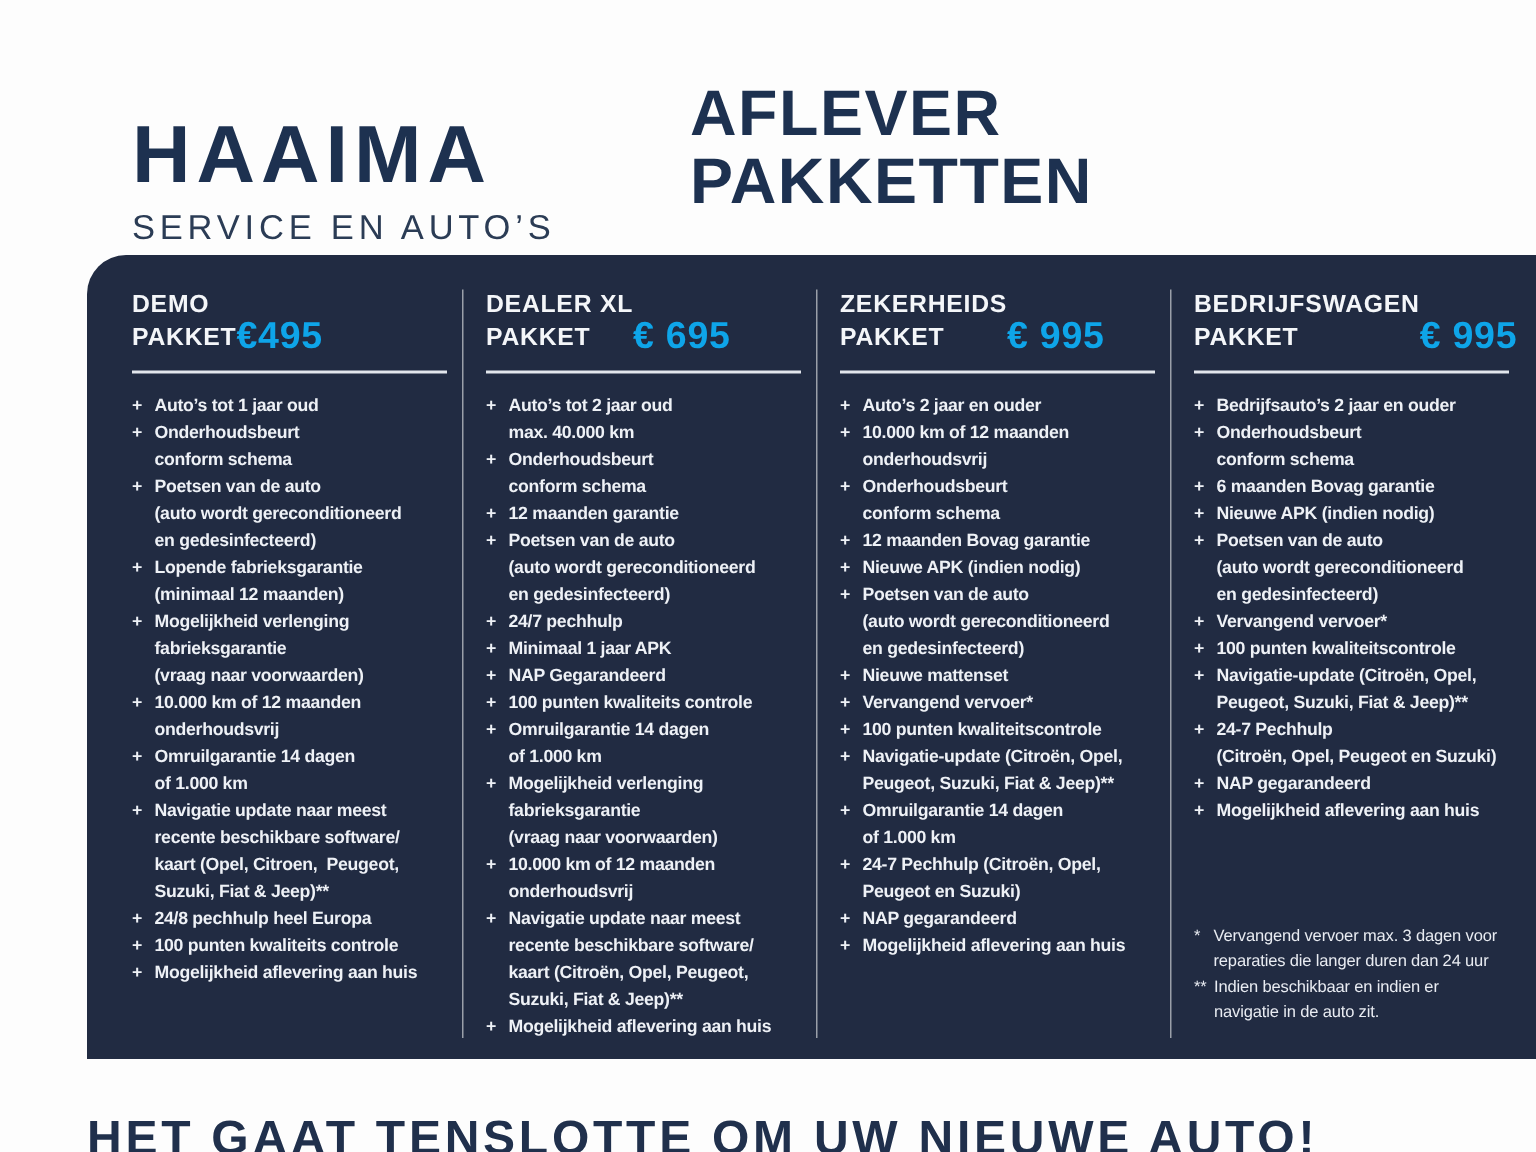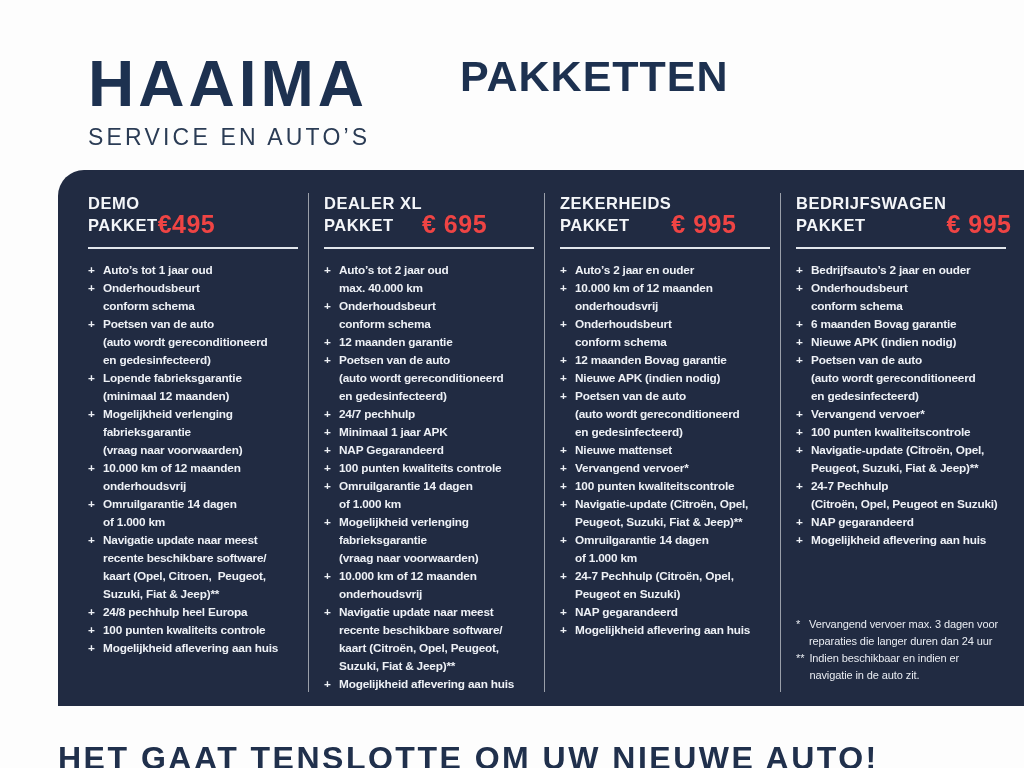--- a/index.html
+++ b/index.html
@@ -8,22 +8,22 @@
     width: 1024px; height: 768px;
     background: #fdfdfd;
     font-family: "Liberation Sans", sans-serif;
     overflow: hidden;
   }
   .page { position: relative; width: 1024px; height: 768px; overflow: hidden; }
 
   
   .logo-block { position: absolute; left: 88px; top: 52px; }
   .logo-title {
-    font-size: 64px; font-weight: 700; color: #1d3150;
-    letter-spacing: 4px; line-height: 1;
+    font-size: 54px; font-weight: 700; color: #1d3150;
+    letter-spacing: 4px; line-height: 1; margin-top: 24px;
   }
   .logo-subtitle {
     font-size: 23px; font-weight: 400; color: #2b3c55;
     letter-spacing: 3.2px; margin-top: 8px;
   }
   .title-block {
     position: absolute; left: 460px; top: 54px;
     font-size: 43px; font-weight: 700; color: #1d3150;
     line-height: 1.04; letter-spacing: 1px;
   }
@@ -45,21 +45,21 @@
   .package + .package {
     border-left: 1px solid rgba(255,255,255,0.55);
     padding-left: 15px;
   }
   .pkg-header { display: flex; justify-content: flex-start; align-items: flex-end; }
   .pkg-name {
     font-size: 16.5px; font-weight: 700; color: #f4f6f9;
     letter-spacing: 0.5px; line-height: 1.32; white-space: pre-line;
   }
   .pkg-price {
-    font-size: 25px; font-weight: 700; color: #ef4444;
+    font-size: 25px; font-weight: 700; color: #0ea5e9;
     letter-spacing: 0.5px; white-space: nowrap; line-height: 1;
   }
   .pkg-rule {
     height: 0; border: 0; border-top: 2px solid #e2e6ec;
     margin: 10px 0 12px 0;
   }
   .pkg-list { list-style: none; margin: 0; padding: 0; }
   .pkg-item {
     display: flex; gap: 6px;
     font-size: 11.8px; font-weight: 700; color: #eef1f6;
@@ -87,20 +87,21 @@
 </head>
 <body>
 
 <div class="page">
 
   <div class="logo-block">
     <div class="logo-title">HAAIMA</div>
     <div class="logo-subtitle">SERVICE EN AUTO’S</div>
   </div>
   <div class="title-block">
+    <div class="title-line">AFLEVER</div>
     <div class="title-line">PAKKETTEN</div>
   </div>
 
   <div class="panel">
 
     <div class="package">
       <div class="pkg-header">
         <div class="pkg-name">DEMO
 PAKKET</div>
         <div class="pkg-price">€495</div>

